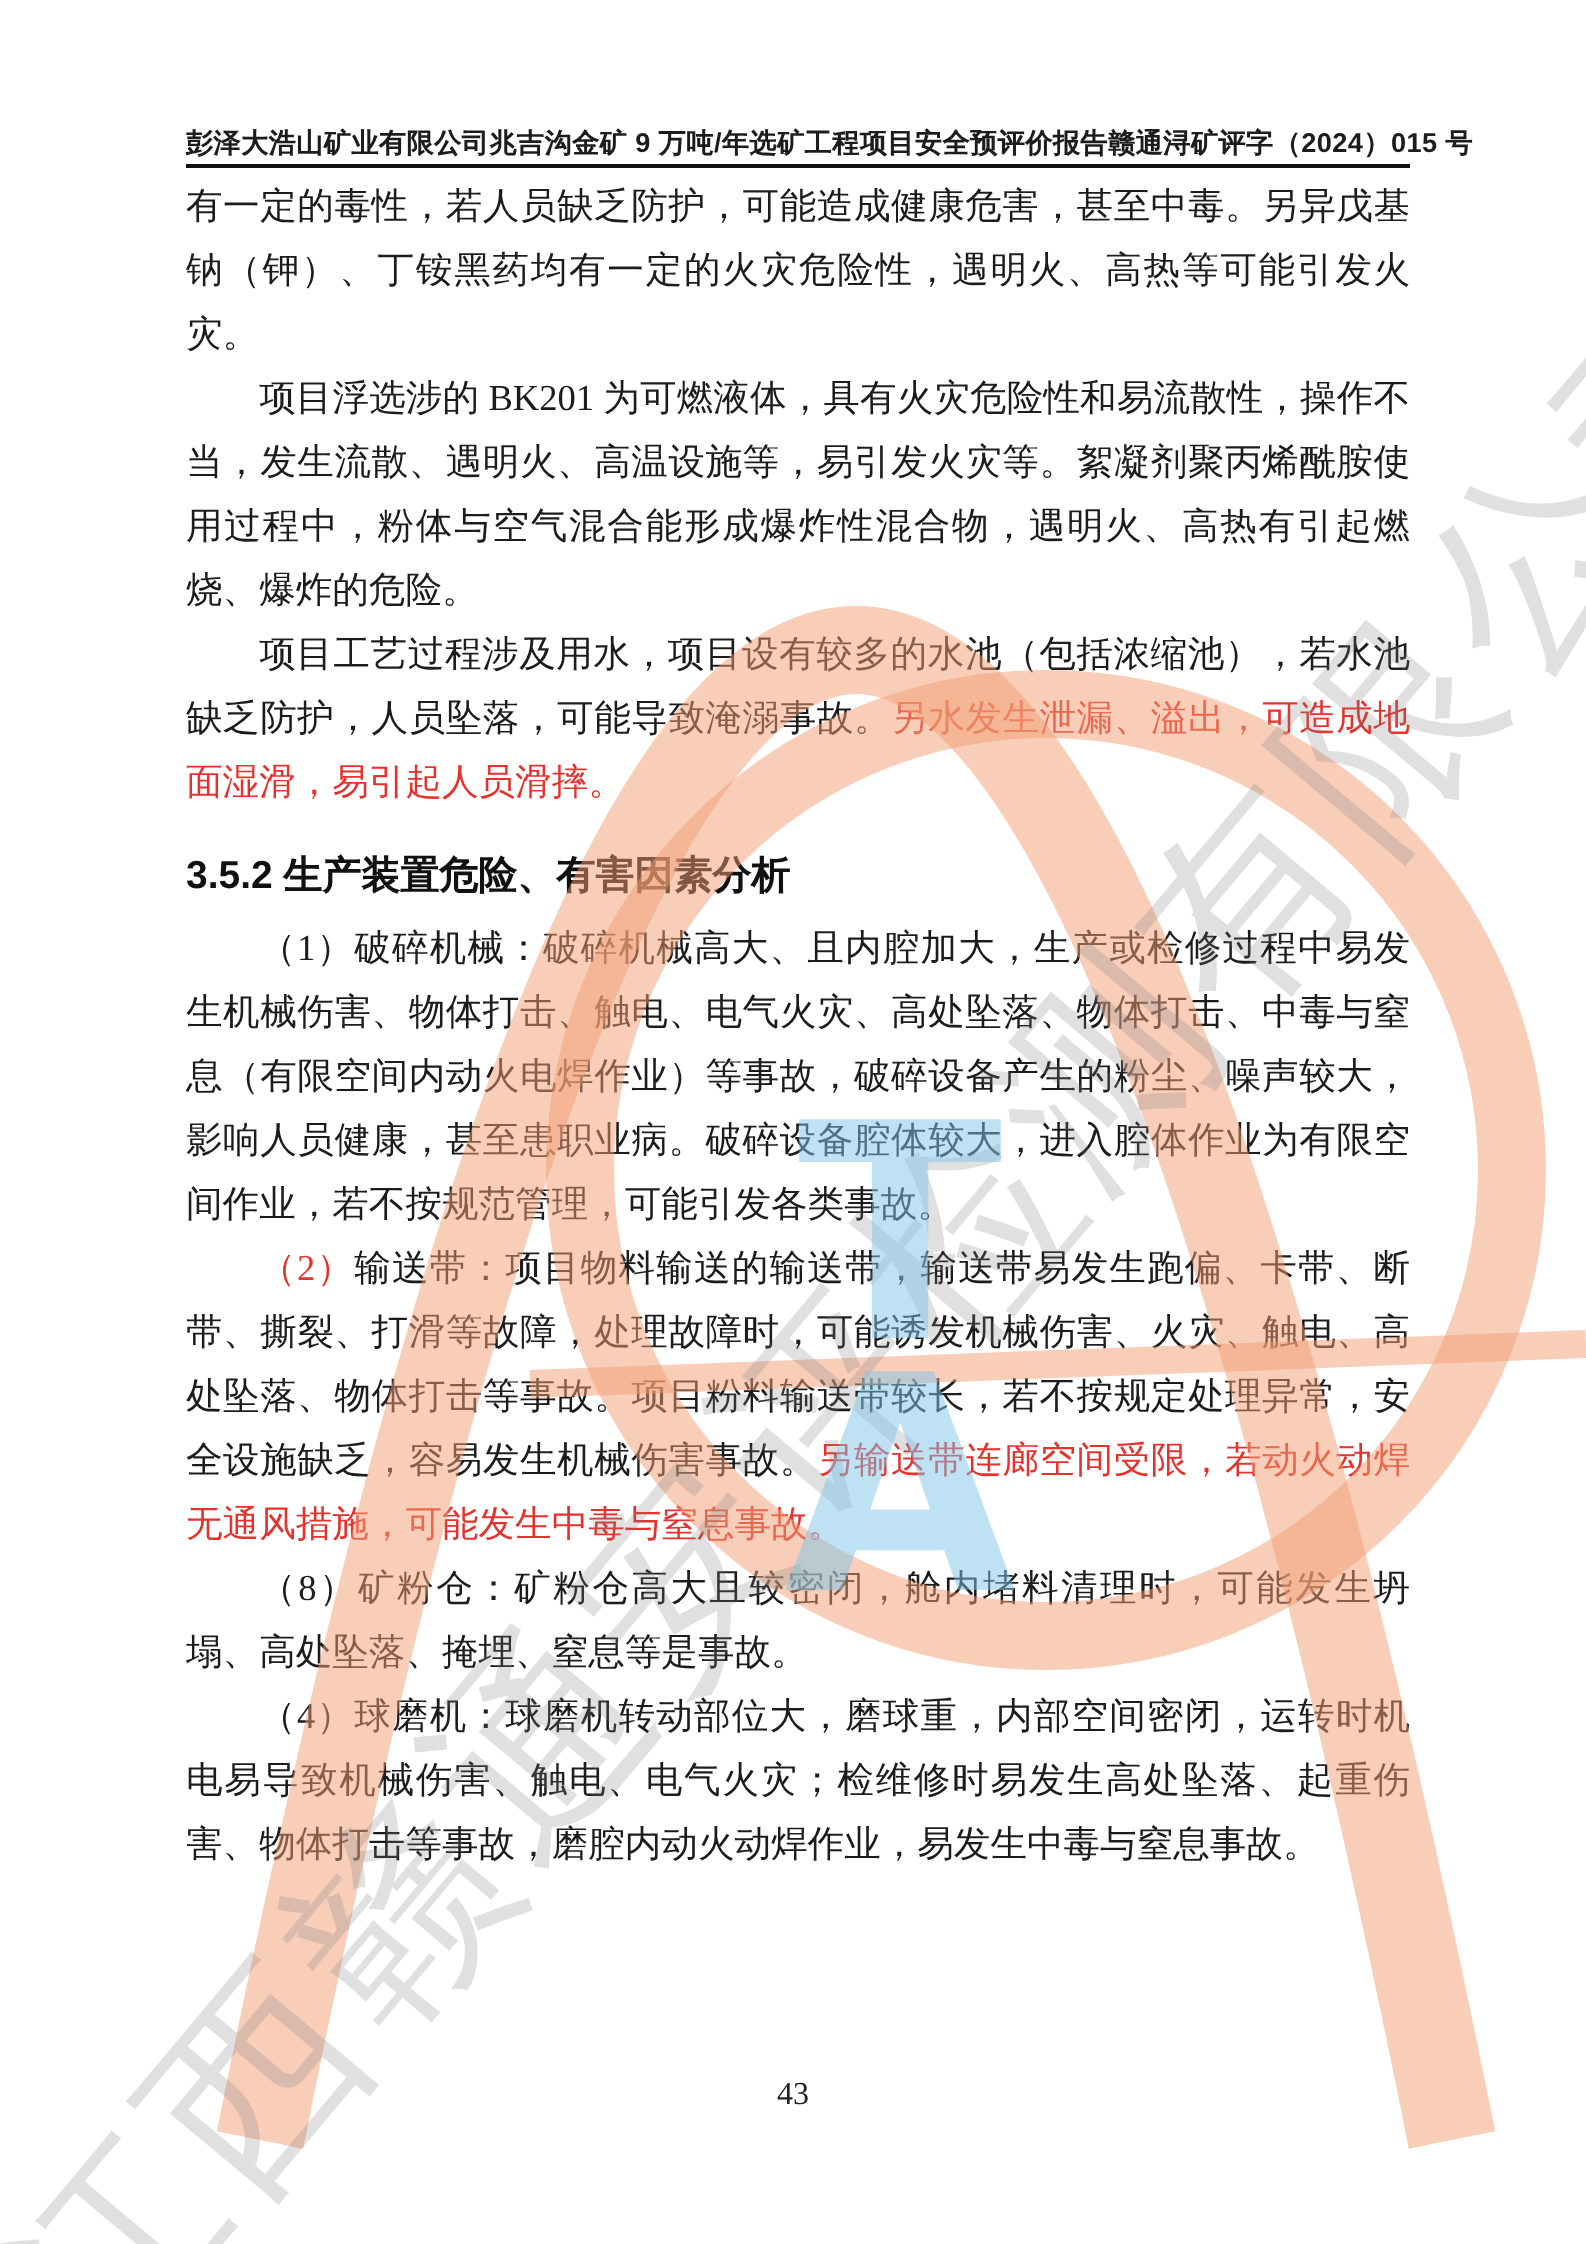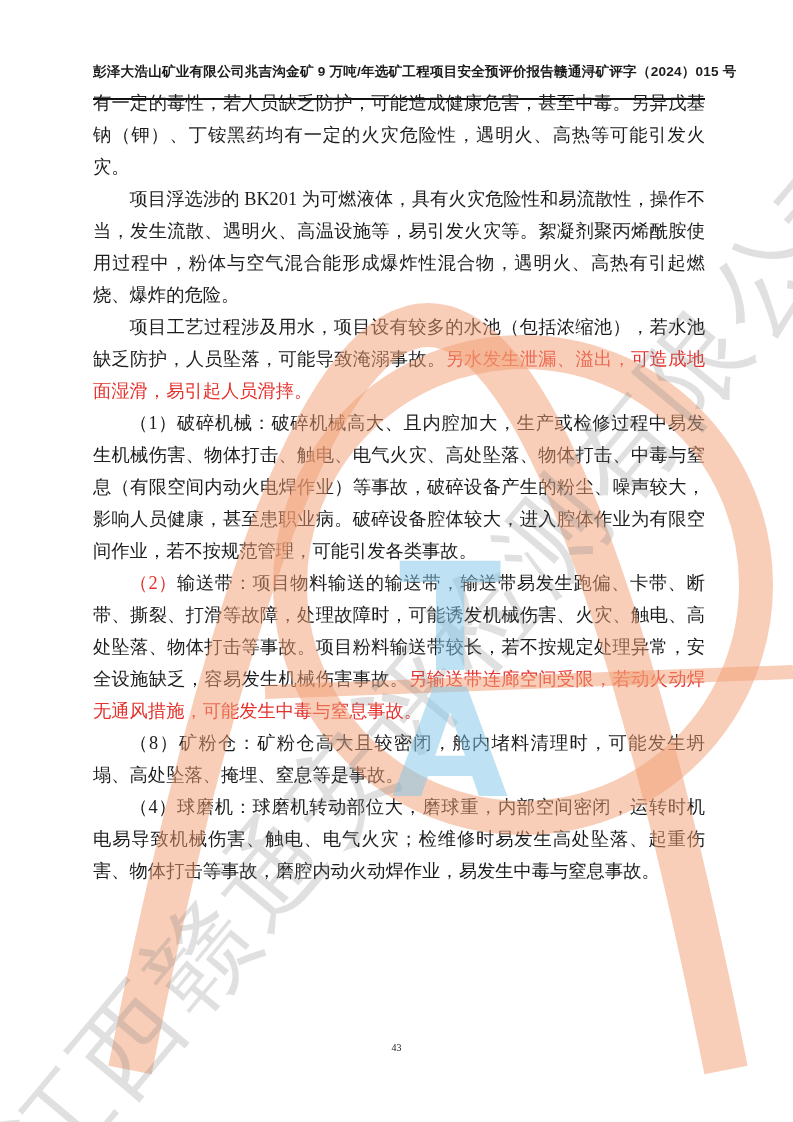--- a/index.html
+++ b/index.html
@@ -12,21 +12,21 @@
     font-family:"Liberation Serif","DejaVu Serif",serif;
     color:var(--ink,#1c1c1c);
   }
   
   .hdr{
     position:absolute;left:93px;top:62px;width:612px;
     display:flex;justify-content:space-between;align-items:flex-end;
     font-family:"Liberation Sans","DejaVu Sans",sans-serif;
     font-weight:bold;font-size:13.6px;line-height:20px;
     border-bottom:2px solid var(--line,#111);
-    padding-bottom:16px;
+    padding-bottom:0;
     letter-spacing:0.2px;
     white-space:nowrap;
   }
   
   .doc{
     position:absolute;left:93px;top:87px;width:612px;
     font-size:18.3px;line-height:32px;
     text-align:justify;
   }
   .para{margin:0;}
@@ -36,21 +36,21 @@
     margin:15px 0 4px 0;
     font-family:"Liberation Sans","DejaVu Sans",sans-serif;
     font-weight:bold;
     font-size:19.5px;line-height:32px;
     text-align:left;
     color:#111;
   }
   
   .ftr{
     position:absolute;left:0;top:1038px;width:793px;
-    text-align:center;font-size:10px;line-height:20px;color:#222;
+    text-align:center;font-size:16px;line-height:20px;color:#222;
   }
   
   .wm{
     position:absolute;inset:0;pointer-events:none;z-index:5;
   }
   .wm svg{position:absolute;left:0;top:0;}
   .wm-text{
     position:absolute;left:-300px;top:590px;width:1500px;
     transform:rotate(-50deg);transform-origin:center;
     font-family:"Liberation Sans","DejaVu Sans",sans-serif;
@@ -74,20 +74,21 @@
 
   <header class="hdr">
     <span>彭泽大浩山矿业有限公司兆吉沟金矿 9 万吨/年选矿工程项目安全预评价报告</span>
     <span>赣通浔矿评字（2024）015 号</span>
   </header>
 
   <main class="doc" id="doc-body">
       <p class="para"><span>有一定的毒性，若人员缺乏防护，可能造成健康危害，甚至中毒。另异戊基钠（钾）、丁铵黑药均有一定的火灾危险性，遇明火、高热等可能引发火灾。</span></p>
       <p class="para indent"><span>项目浮选涉的 BK201 为可燃液体，具有火灾危险性和易流散性，操作不当，发生流散、遇明火、高温设施等，易引发火灾等。絮凝剂聚丙烯酰胺使用过程中，粉体与空气混合能形成爆炸性混合物，遇明火、高热有引起燃烧、爆炸的危险。</span></p>
       <p class="para indent"><span>项目工艺过程涉及用水，项目设有较多的水池（包括浓缩池），若水池缺乏防护，人员坠落，可能导致淹溺事故。</span><span class="red">另水发生泄漏、溢出，可造成地面湿滑，易引起人员滑摔。</span></p>
+      <h3 class="sec-heading">3.5.2 生产装置危险、有害因素分析</h3>
       <p class="para indent"><span>（1）破碎机械：破碎机械高大、且内腔加大，生产或检修过程中易发生机械伤害、物体打击、触电、电气火灾、高处坠落、物体打击、中毒与窒息（有限空间内动火电焊作业）等事故，破碎设备产生的粉尘、噪声较大，影响人员健康，甚至患职业病。破碎设备腔体较大，进入腔体作业为有限空间作业，若不按规范管理，可能引发各类事故。</span></p>
       <p class="para indent"><span class="red">（2）</span><span>输送带：项目物料输送的输送带，输送带易发生跑偏、卡带、断带、撕裂、打滑等故障，处理故障时，可能诱发机械伤害、火灾、触电、高处坠落、物体打击等事故。项目粉料输送带较长，若不按规定处理异常，安全设施缺乏，容易发生机械伤害事故。</span><span class="red">另输送带连廊空间受限，若动火动焊无通风措施，可能发生中毒与窒息事故。</span></p>
       <p class="para indent"><span>（8）矿粉仓：矿粉仓高大且较密闭，舱内堵料清理时，可能发生坍塌、高处坠落、掩埋、窒息等是事故。</span></p>
       <p class="para indent"><span>（4）球磨机：球磨机转动部位大，磨球重，内部空间密闭，运转时机电易导致机械伤害、触电、电气火灾；检维修时易发生高处坠落、起重伤害、物体打击等事故，磨腔内动火动焊作业，易发生中毒与窒息事故。</span></p>
     </main>
 
   <footer class="ftr">
     <span>43</span>
   </footer>
 

